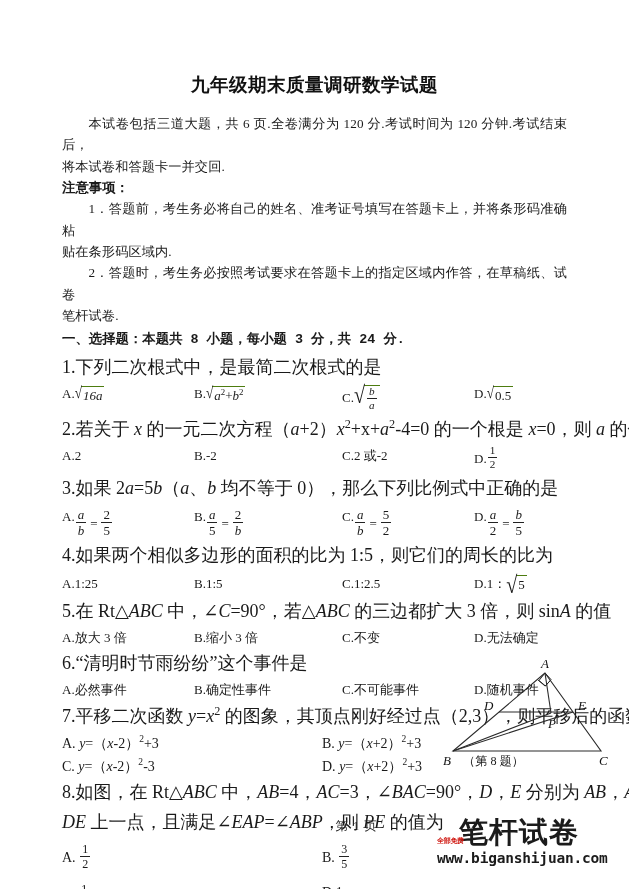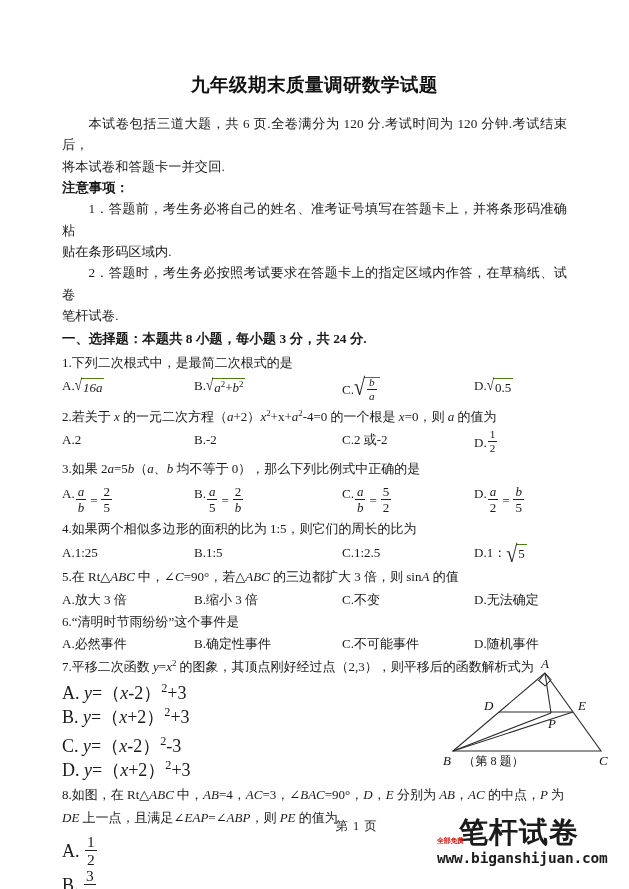--- a/index.html
+++ b/index.html
@@ -51,41 +51,41 @@
     font-size: 13.4px;
     line-height: 1.5;
     margin: 1px 0 0 0;
   }
   .section-head {
     font-size: 13.4px;
     line-height: 1.55;
     margin: 3px 0 0 0;
   }
   .section-head b {
-    font-family: Liberation Serif, serif;
+    font-family: Liberation Mono, monospace;
     font-weight: bold;
   }
   .q-stem {
-    font-size: 13px;
+    font-size: 18px;
     line-height: 1.5;
     margin: 3px 0 0 0;
     white-space: nowrap;
   }
   .opts {
     display: flex;
     font-size: 13px;
     margin-top: 4px;
     line-height: 1.4;
   }
   .opts.tall { margin-top: 6px; }
   .opt { flex: 0 0 auto; }
   .w1 { width: 132px; }
   .w2 { width: 148px; }
   .w3 { width: 132px; }
-  .opts2 { display: flex; font-size: 18px; margin-top: 5px; flex-direction: column; }
+  .opts2 { display: flex; font-size: 14px; margin-top: 5px; }
   .half { width: 260px; }
   i.v { font-style: italic; font-family: "Liberation Serif", serif; }
   sup { font-size: 0.68em; vertical-align: super; line-height: 0; }
 
   
   .rad {
     display: inline-flex;
     align-items: stretch;
     vertical-align: middle;
   }

